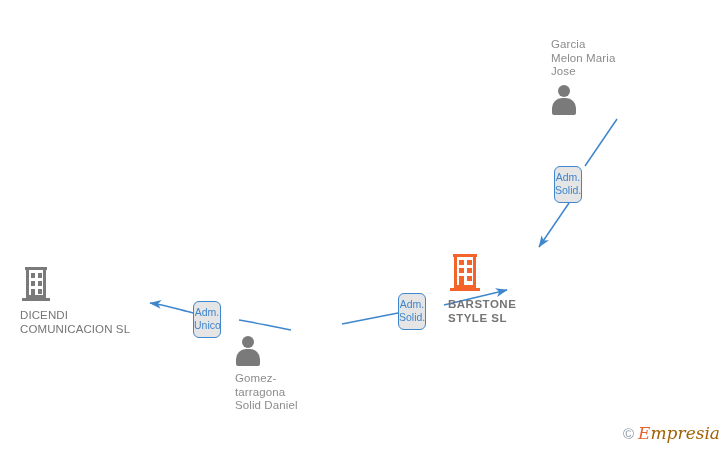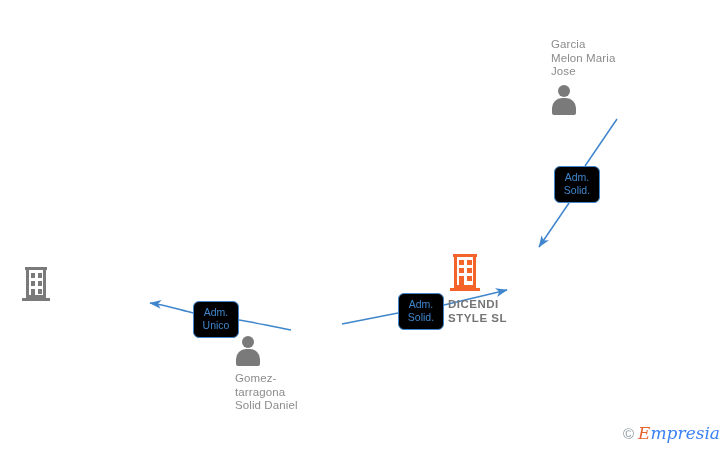--- a/index.html
+++ b/index.html
@@ -83,27 +83,27 @@
     border-radius: 10px 10px 2px 2px;
     background: #7a7a7a;
   }
 
   
   .rel-label {
     position: absolute;
     box-sizing: border-box;
     border: 1.4px solid #3f86cd;
     border-radius: 6px;
-    background: #000000;
+    background: #e5e5e5;
     color: #3f86cd;
     font-size: 10.5px;
     line-height: 13px;
     text-align: center;
     padding: 4px 0 5px 0;
-    width: 46px;
+    width: 28px;
     z-index: 5;
     white-space: pre-line;
   }
 
   
   #watermark {
     position: absolute;
     right: 8px;
     bottom: 8px;
     display: flex;
@@ -116,21 +116,21 @@
     color: #8e9ba3;
     line-height: 1;
   }
   #watermark .brand {
     font-family: "DejaVu Serif", serif;
     font-style: italic;
     font-size: 17px;
     line-height: 1;
   }
   #watermark .brand .cap { color: #e8622c; }
-  #watermark .brand .rest { color: #3b82f6; }
+  #watermark .brand .rest { color: #a16207; }
 </style>
 </head>
 <body>
 
 <div id="canvas">
 
   <svg id="edges" viewBox="0 0 728 450" width="728" height="450">
     <defs>
       <marker id="arrowhead" markerWidth="9" markerHeight="9" refX="7.5" refY="3" orient="auto" markerUnits="strokeWidth">
         <path d="M0,0 L8,3 L0,6 L2.2,3 z" fill="#3f86cd"></path>
@@ -176,21 +176,21 @@
           <rect x="2" y="36" width="30" height="3"></rect>
           <rect x="11" y="8" width="5" height="5"></rect>
           <rect x="19" y="8" width="5" height="5"></rect>
           <rect x="11" y="16" width="5" height="5"></rect>
           <rect x="19" y="16" width="5" height="5"></rect>
           <rect x="19" y="24" width="5" height="5"></rect>
           <rect x="11" y="24" width="5" height="11"></rect>
         </g>
       </svg>
     </span>
-    <span class="caption">DICENDI
+    <span class="caption">BARSTONE
 STYLE  SL</span>
   </div>
 
   <div class="node company" style="left:100px; top:265px;">
     <span class="icon">
       <svg width="32" height="38" viewBox="0 0 32 38" aria-hidden="true">
         <g fill="#7a7a7a">
           <rect x="5" y="2" width="22" height="3"></rect>
           <rect x="6" y="5" width="3" height="28"></rect>
           <rect x="23" y="5" width="3" height="28"></rect>
@@ -198,20 +198,22 @@
           <rect x="2" y="33" width="28" height="3"></rect>
           <rect x="11" y="8" width="4" height="5"></rect>
           <rect x="18" y="8" width="4" height="5"></rect>
           <rect x="11" y="16" width="4" height="5"></rect>
           <rect x="18" y="16" width="4" height="5"></rect>
           <rect x="18" y="24" width="4" height="5"></rect>
           <rect x="11" y="24" width="4" height="9"></rect>
         </g>
       </svg>
     </span>
+    <span class="caption">DICENDI
+COMUNICACION SL</span>
   </div>
 
   <div class="node person" style="left:315px; top:336px;">
     <span class="icon">
       <span class="person-glyph" style="display:inline-block;">
         <span class="head"></span>
         <span class="body"></span>
       </span>
     </span>
     <span class="caption">Gomez-

